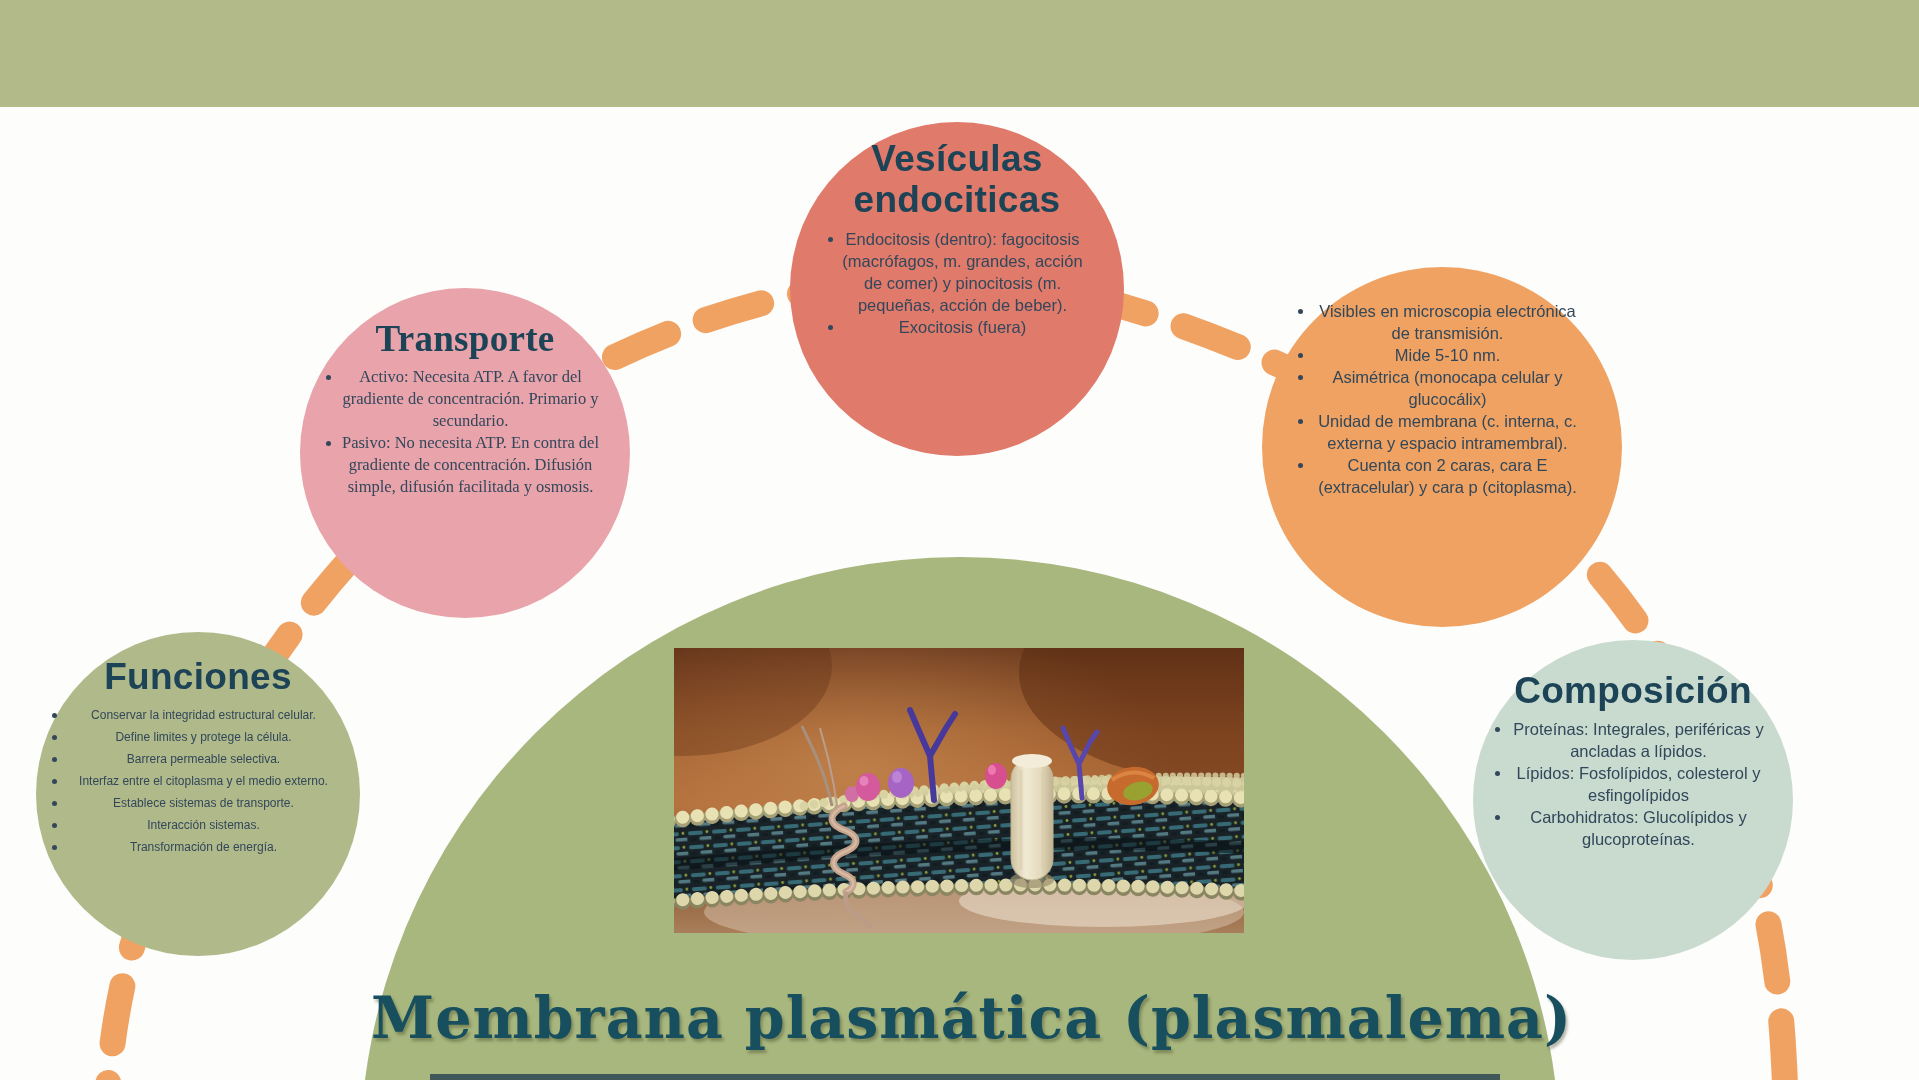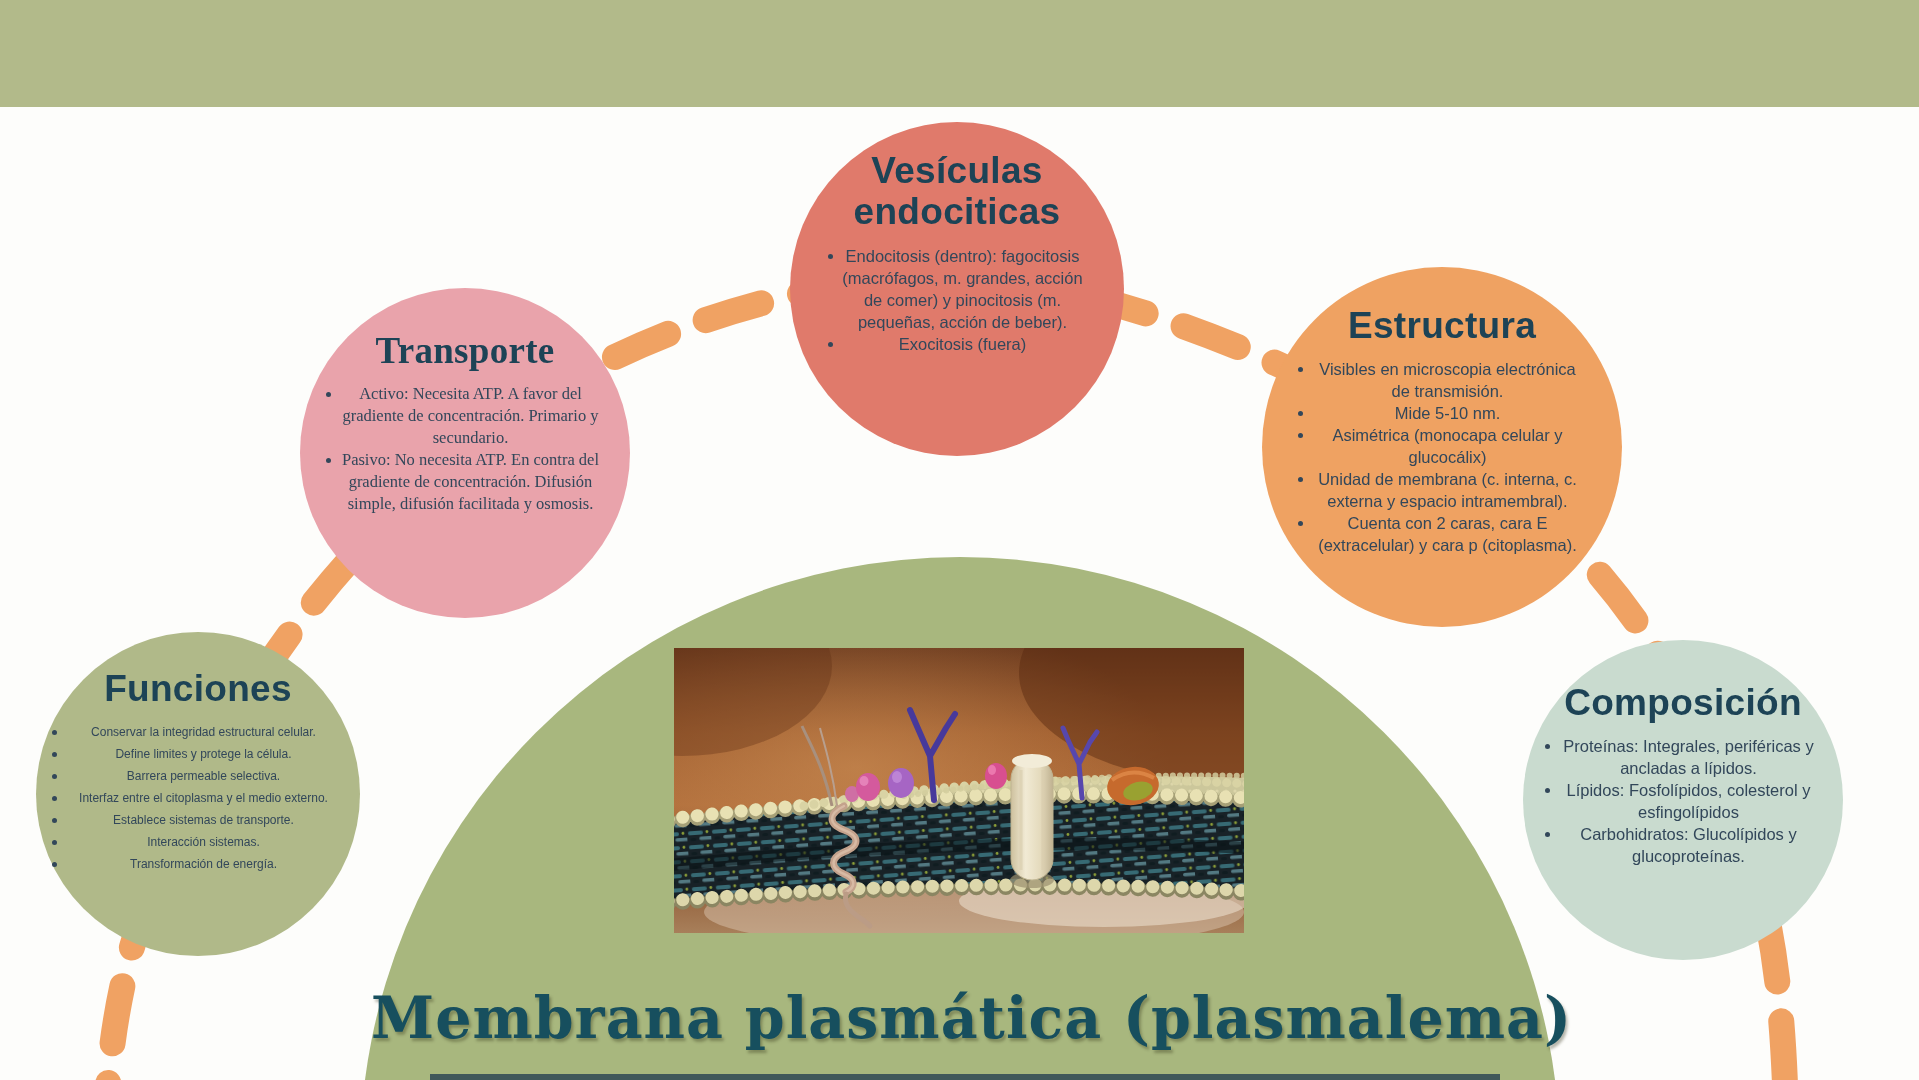--- a/index.html
+++ b/index.html
@@ -13,32 +13,32 @@
     border-radius:50%; z-index:2; }
   .bottom-strip { position:absolute; left:430px; top:1074px; width:1070px; height:6px; z-index:3; }
   .membrane { position:absolute; left:674px; top:648px; width:570px; height:285px; z-index:3; margin:0; }
   .main-title {
     position:absolute; left:0; top:972px; width:100%; margin:12px; z-index:4; text-align:center;
     font-family:"DejaVu Serif", serif; font-weight:700; font-size:57px; letter-spacing:1px;
     text-shadow:2px 3px 3px rgba(45,45,20,0.35);
   }
   .node { position:absolute; border-radius:50%; z-index:4; box-sizing:border-box;
     color:#32475a; text-align:center; }
-  .node h2 { margin:12px; font-weight:600; font-size:37px; line-height:1.12;
+  .node h2 { margin:0; font-weight:600; font-size:37px; line-height:1.12;
     letter-spacing:.3px; color:#1d4356;text-align:center; }
   .node ul { list-style:none; margin:7px 0 0; padding:0; }
   .node li { display:flex; align-items:flex-start; font-size:16.5px; line-height:22px; }
   .dot { flex:0 0 5px; width:5px; height:5px; border-radius:50%; background:#32475a; margin:9px 6px 0 0; }
   .txt { flex:1; text-align:center; }
   #node-funciones   { left:36px;   top:632px; width:324px; height:324px; padding:24px 16px 0; }
   #node-funciones li { font-size:12px; }
   #node-transporte  { left:300px;  top:288px; width:330px; height:330px; padding:30px 26px 0;font-family:Liberation Serif, serif; }
   #node-vesiculas   { left:790px;  top:122px; width:334px; height:334px; padding:16px 38px 0; }
   #node-estructura  { left:1262px; top:267px; width:360px; height:360px; padding:26px 36px 0; }
-  #node-composicion { left:1523px; top:640px; width:320px; height:320px; padding:30px 22px 0; }
+  #node-composicion { left:1473px; top:640px; width:320px; height:320px; padding:30px 22px 0; }
 </style>
 </head>
 <body>
 
 <div class="canvas">
 
   <div class="header-bar" style="background-color: rgb(178, 186, 138);"></div>
 
   <svg class="connectors" viewBox="0 0 1919 1080">
     <path d="M 106,1115 C 112,1010 130,920 190,800
@@ -194,21 +194,20 @@
           <span class="txt">Endocitosis (dentro): fagocitosis (macrófagos, m. grandes, acción de comer) y pinocitosis (m. pequeñas, acción de beber).</span>
         </li>
         <li>
           <span class="dot"></span>
           <span class="txt">Exocitosis (fuera)</span>
         </li>
       </ul>
   </section>
 
   <section class="node" id="node-estructura" style="background-color: rgb(239, 162, 98);">
-    <h2>Estructura</h2>
     <ul>
         <li>
           <span class="dot"></span>
           <span class="txt">Visibles en microscopia electrónica de transmisión.</span>
         </li>
         <li>
           <span class="dot"></span>
           <span class="txt">Mide 5-10 nm.</span>
         </li>
         <li>

